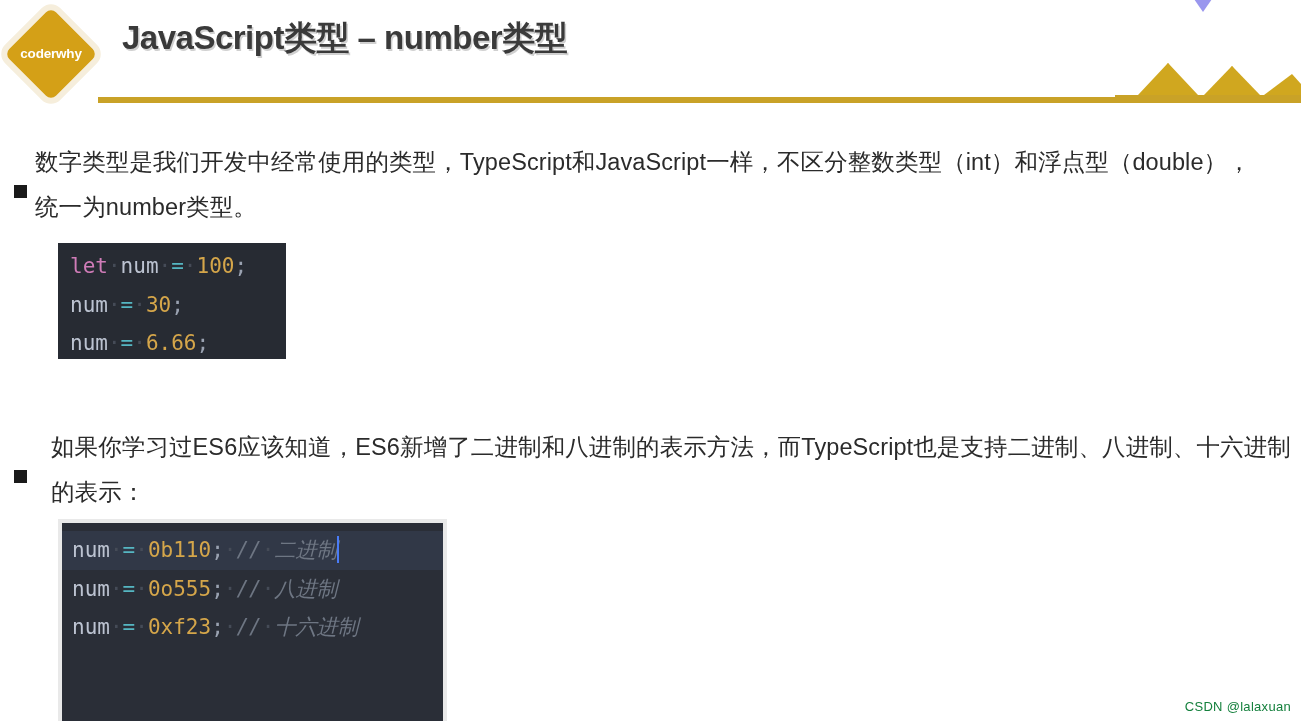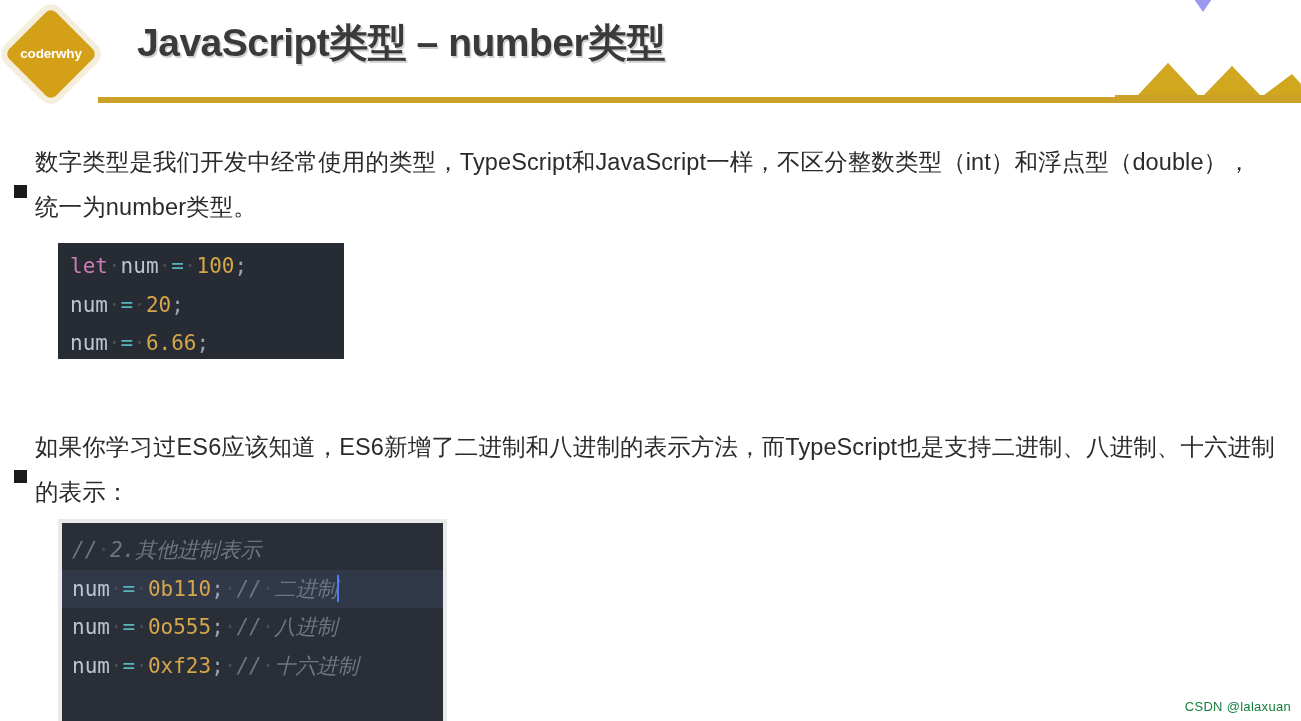--- a/index.html
+++ b/index.html
@@ -52,28 +52,27 @@
     font-weight: bold;
     letter-spacing: -0.2px;
     font-family: "Liberation Sans", sans-serif;
     z-index: 3;
   }
 
   .slide-title {
     position: absolute;
     left: 122px;
     top: 16px;
-    font-size: 39px;
+    font-size: 33px;
     font-weight: bold;
     color: #3A3A3A;
     letter-spacing: -0.5px;
     white-space: nowrap;
     text-shadow: 1.5px 1.5px 0 rgba(170,170,170,0.55);
     font-family: "Liberation Sans", "DejaVu Sans", sans-serif;
-    margin-left: 15px;
   }
 
   .title-rule {
     position: absolute;
     left: 98px;
     top: 97px;
     width: 1203px;
     height: 6px;
     background: #C9A227;
   }
@@ -94,21 +93,21 @@
     height: 28px;
   }
 
   
   .bullet-block {
     position: absolute;
     display: flex;
     align-items: center;
   }
   .bullet-1 { left: 14px; top: 140px; width: 1250px; }
-  .bullet-2 { left: 14px; top: 425px; width: 1280px; }
+  .bullet-2 { left: 14px; top: 425px; width: 1280px; gap: 16px; }
 
   .bullet-marker {
     width: 13px;
     height: 13px;
     background: #1a1a1a;
     flex: 0 0 auto;
     margin-top: 12px;
     margin-right: 8px;
   }
   .bullet-text {
@@ -125,21 +124,21 @@
     background: #272B33;
     box-sizing: border-box;
     font-family: "DejaVu Sans Mono", "Liberation Mono", monospace;
     font-size: 21px;
     line-height: 38.5px;
     overflow: hidden;
   }
   .code-1 {
     left: 58px;
     top: 243px;
-    width: 286px;
+    width: 228px;
     height: 116px;
     padding: 4px 0 0 12px;
   }
   .code-2 {
     left: 58px;
     top: 519px;
     width: 389px;
     height: 202px;
     padding: 8px 0 0 0;
     border: 4px solid #E9E9E9;
@@ -212,29 +211,28 @@
 
 </div>
 
 <div class="bullet-block bullet-1">
   <div class="bullet-marker"></div>
   <div class="bullet-text">数字类型是我们开发中经常使用的类型，TypeScript和JavaScript一样，不区分整数类型（int）和浮点型（double），统一为number类型。</div>
 </div>
 
 <div class="code-block code-1">
     <div class="code-line"><span class="tk-kw">let</span><span class="tk-dot">·</span><span class="tk-var">num</span><span class="tk-dot">·</span><span class="tk-op">=</span><span class="tk-dot">·</span><span class="tk-num">100</span><span class="tk-punc">;</span></div>
-    <div class="code-line"><span class="tk-var">num</span><span class="tk-dot">·</span><span class="tk-op">=</span><span class="tk-dot">·</span><span class="tk-num">20</span><span class="tk-punc">;</span></div>
+    <div class="code-line"><span class="tk-var">num</span><span class="tk-dot">·</span><span class="tk-op">=</span><span class="tk-dot">·</span><span class="tk-num">30</span><span class="tk-punc">;</span></div>
     <div class="code-line"><span class="tk-var">num</span><span class="tk-dot">·</span><span class="tk-op">=</span><span class="tk-dot">·</span><span class="tk-num">6.66</span><span class="tk-punc">;</span></div>
   </div>
 
 <div class="bullet-block bullet-2">
   <div class="bullet-marker"></div>
   <div class="bullet-text">如果你学习过ES6应该知道，ES6新增了二进制和八进制的表示方法，而TypeScript也是支持二进制、八进制、十六进制的表示：</div>
 </div>
 
 <div class="code-block code-2">
-    <div class="code-line"><span class="tk-comment">//</span><span class="tk-dot">·</span><span class="tk-comment">2.其他进制表示</span></div>
     <div class="code-line highlighted"><span class="tk-var">num</span><span class="tk-dot">·</span><span class="tk-op">=</span><span class="tk-dot">·</span><span class="tk-num">0b110</span><span class="tk-punc">;</span><span class="tk-dot">·</span><span class="tk-comment">//</span><span class="tk-dot">·</span><span class="tk-comment">二进制</span><span class="caret"></span></div>
     <div class="code-line"><span class="tk-var">num</span><span class="tk-dot">·</span><span class="tk-op">=</span><span class="tk-dot">·</span><span class="tk-num">0o555</span><span class="tk-punc">;</span><span class="tk-dot">·</span><span class="tk-comment">//</span><span class="tk-dot">·</span><span class="tk-comment">八进制</span></div>
     <div class="code-line"><span class="tk-var">num</span><span class="tk-dot">·</span><span class="tk-op">=</span><span class="tk-dot">·</span><span class="tk-num">0xf23</span><span class="tk-punc">;</span><span class="tk-dot">·</span><span class="tk-comment">//</span><span class="tk-dot">·</span><span class="tk-comment">十六进制</span></div>
   </div>
 
 <div class="watermark">CSDN @lalaxuan</div>
 
 </body></html>

